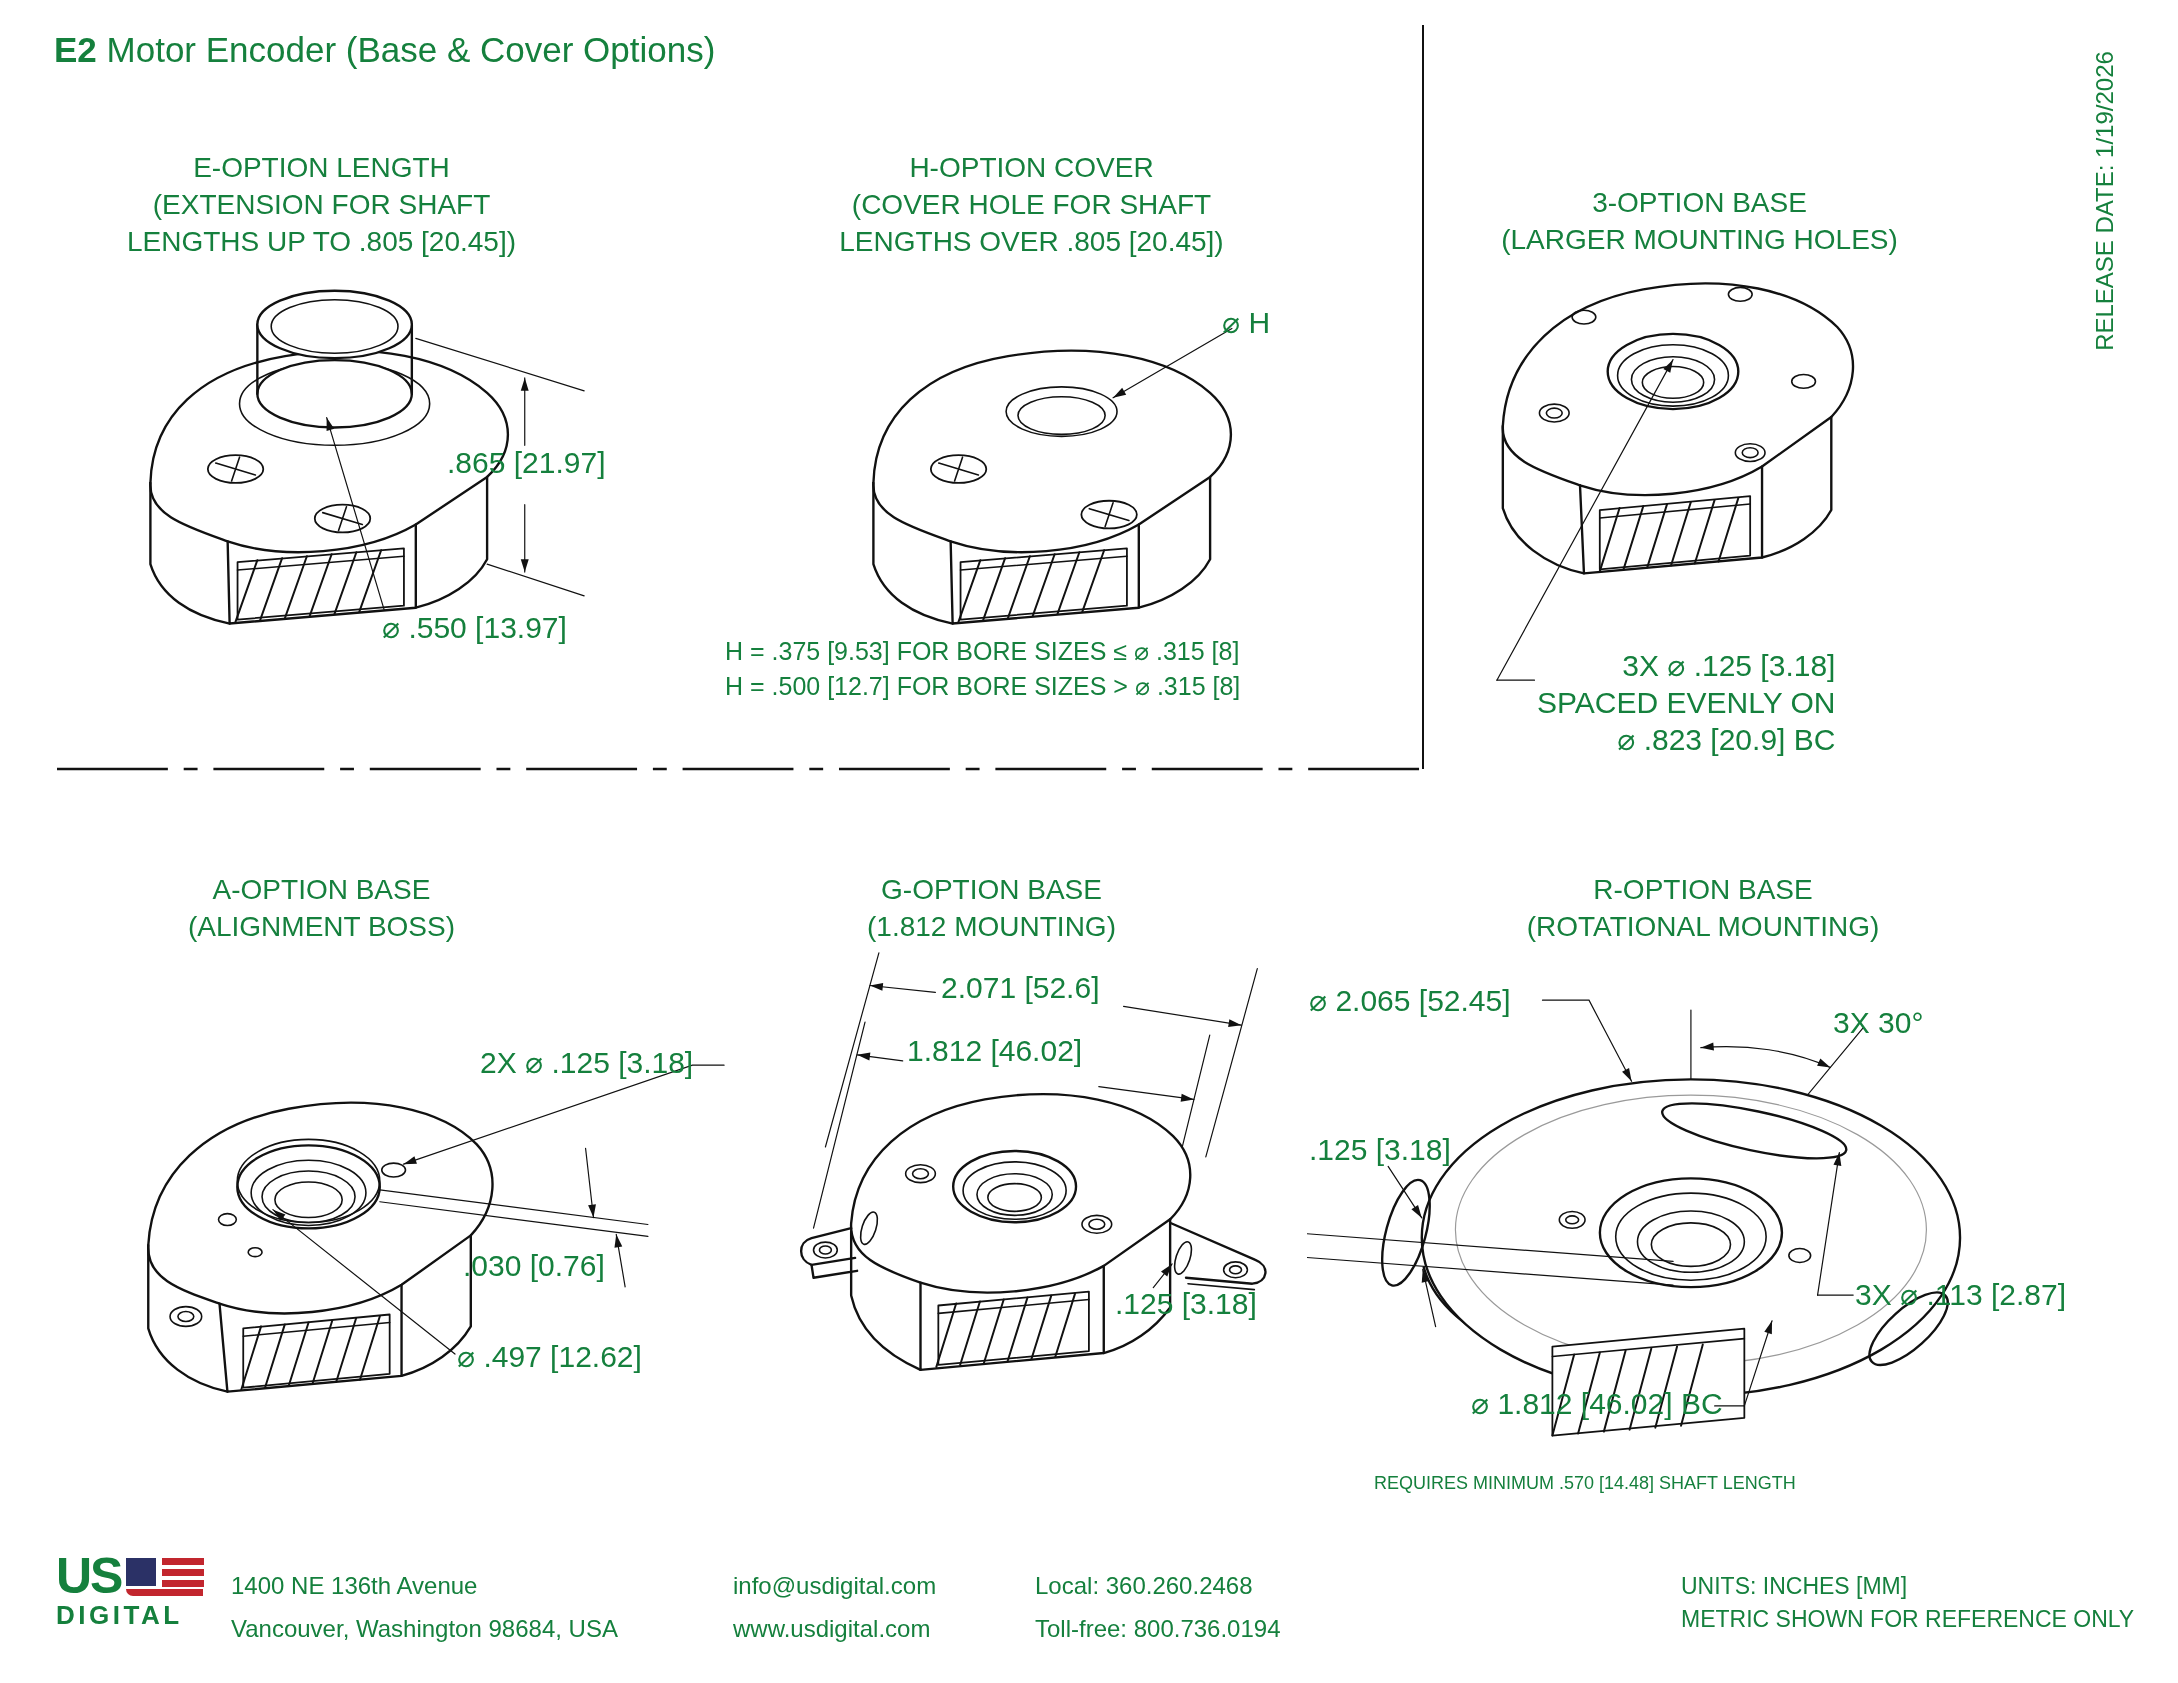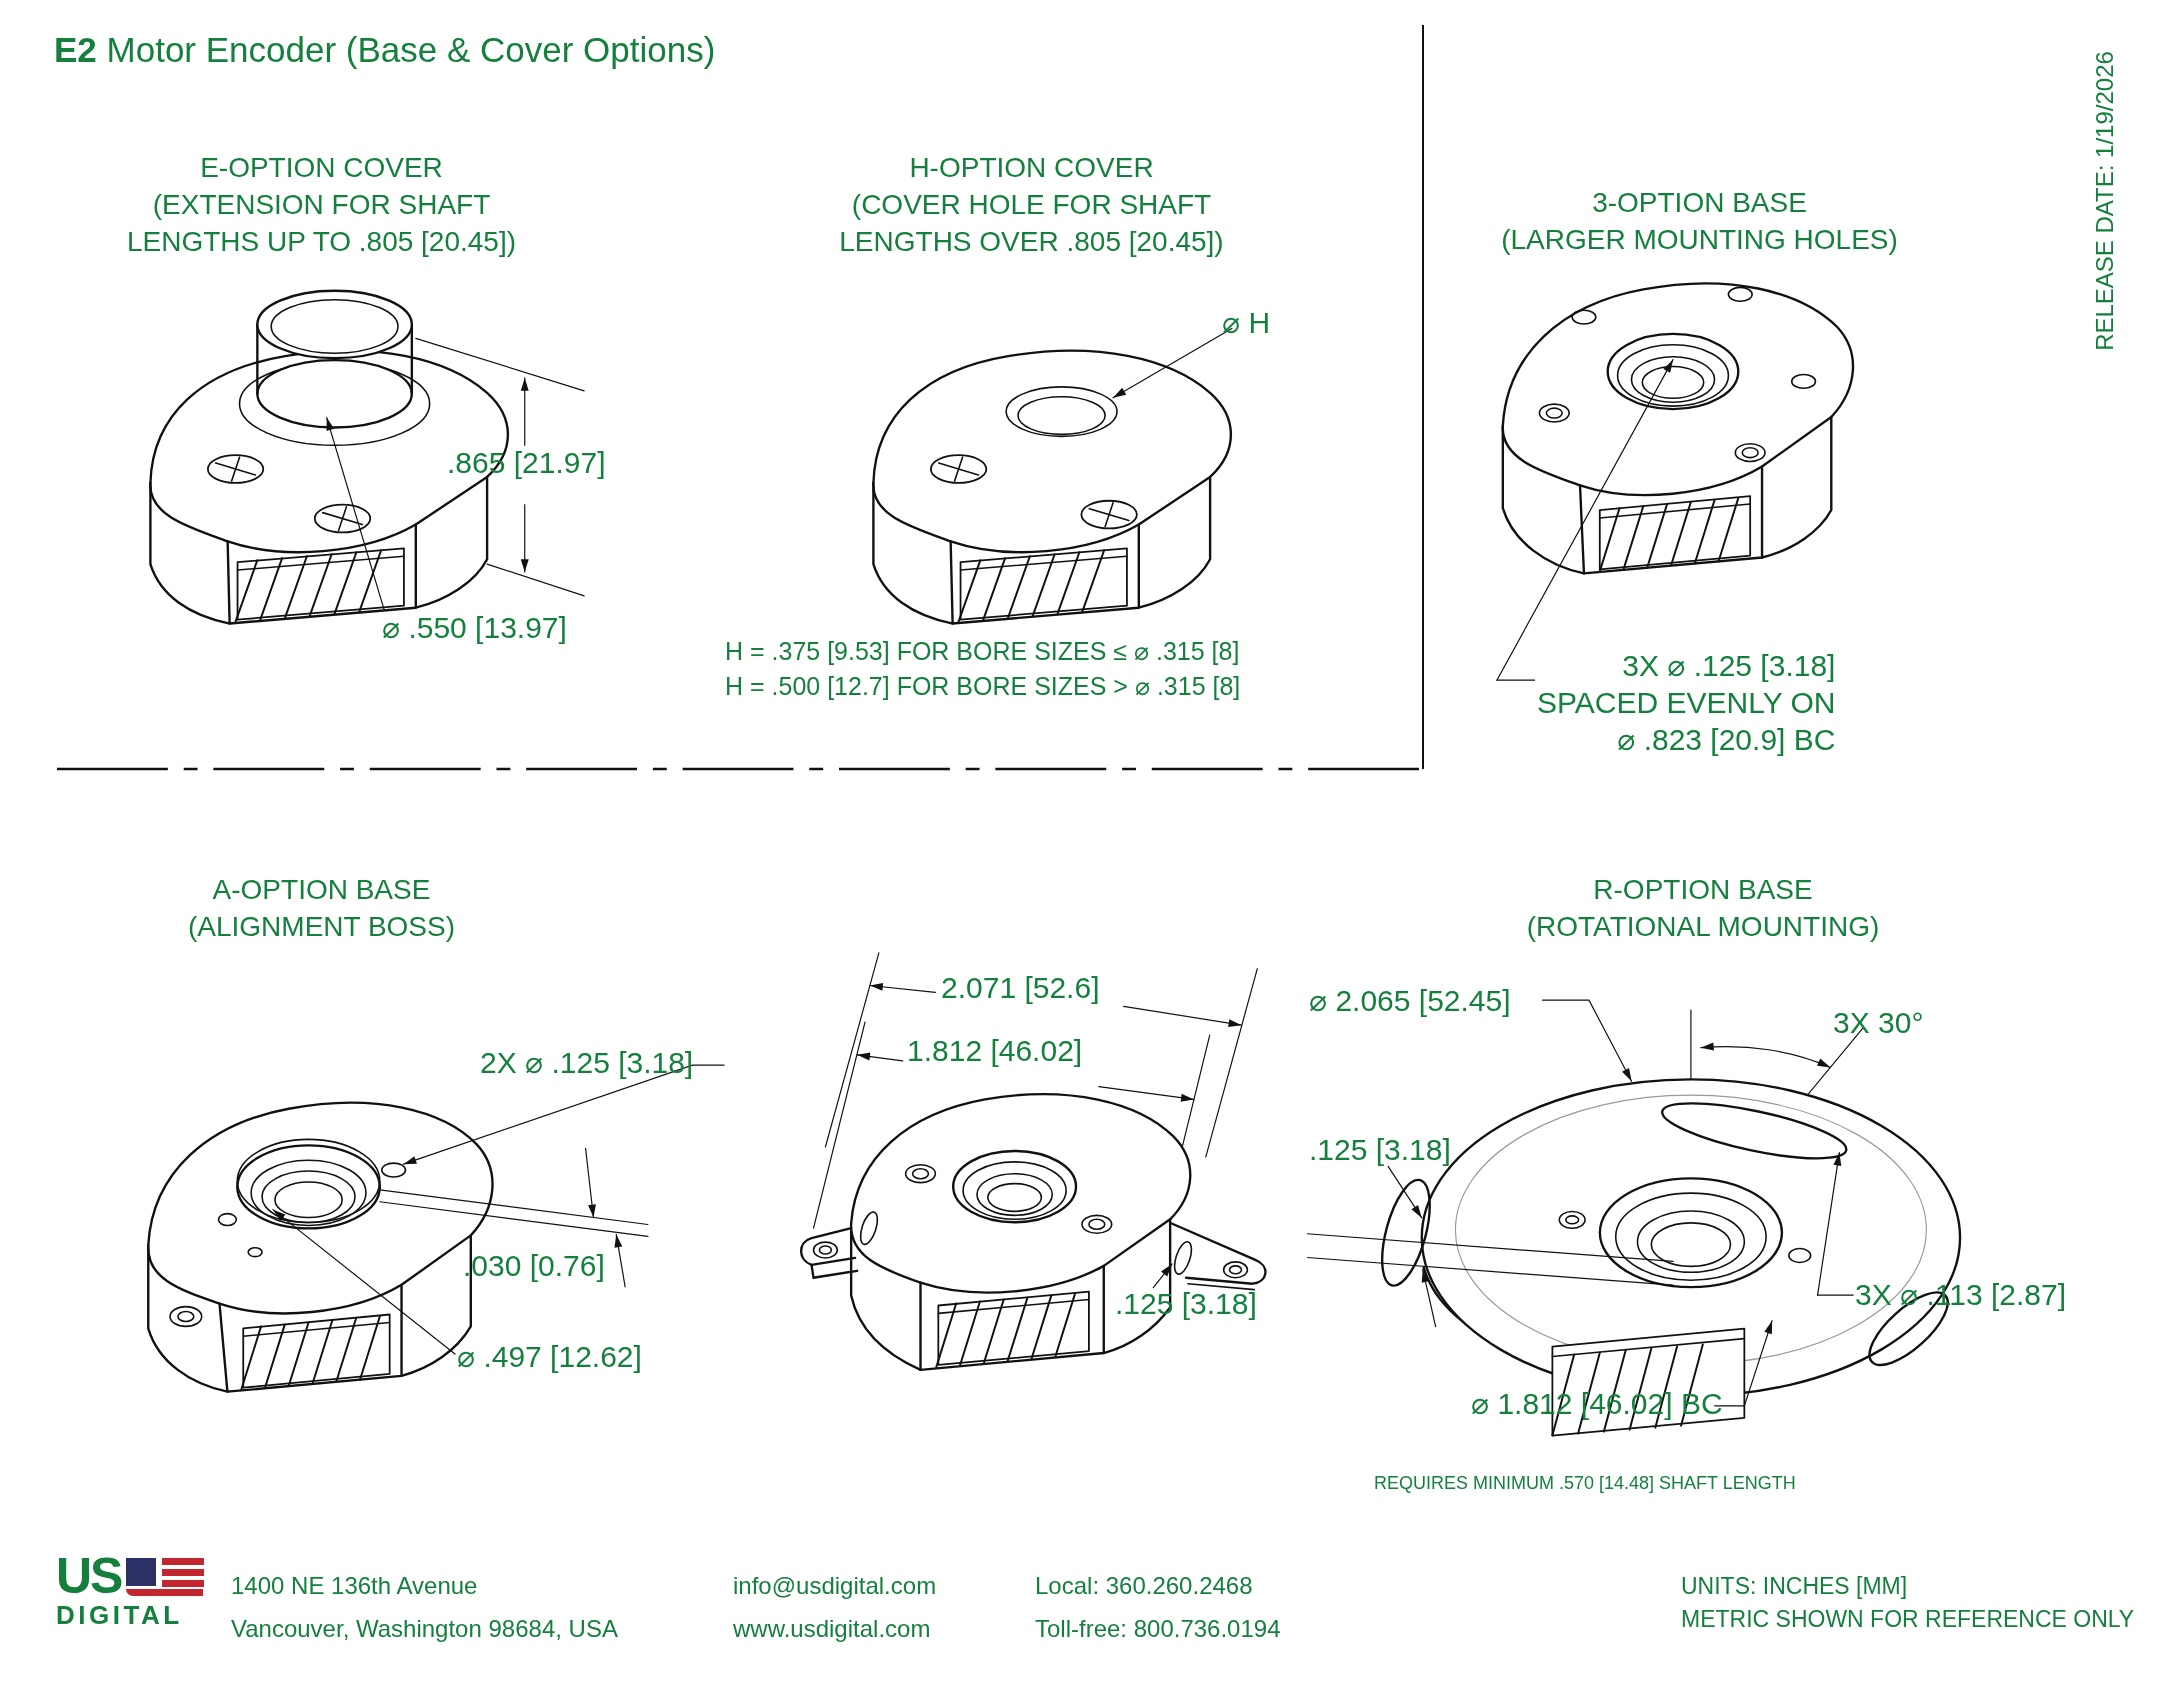--- a/index.html
+++ b/index.html
@@ -39,36 +39,40 @@
 </head>
 <body>
 
 <div class="sheet">
 
   <h1 class="title"><span class="b">E2</span><span> Motor Encoder (Base &amp; Cover Options)</span></h1>
 
   <div class="release">RELEASE DATE: 1/19/2026</div>
 
   <div class="hdr" style="left:94px;top:149px;width:455px">
-    <div>E-OPTION COVER</div>
+    <div>E-OPTION LENGTH</div>
     <div>(EXTENSION FOR SHAFT</div>
     <div>LENGTHS UP TO .805 [20.45])</div>
   </div>
   <div class="hdr" style="left:804px;top:149px;width:455px">
     <div>H-OPTION COVER</div>
     <div>(COVER HOLE FOR SHAFT</div>
     <div>LENGTHS OVER .805 [20.45])</div>
   </div>
   <div class="hdr" style="left:1447px;top:184px;width:505px">
     <div>3-OPTION BASE</div>
     <div>(LARGER MOUNTING HOLES)</div>
   </div>
   <div class="hdr" style="left:94px;top:871px;width:455px">
     <div>A-OPTION BASE</div>
     <div>(ALIGNMENT BOSS)</div>
+  </div>
+  <div class="hdr" style="left:764px;top:871px;width:455px">
+    <div>G-OPTION BASE</div>
+    <div>(1.812 MOUNTING)</div>
   </div>
   <div class="hdr" style="left:1453px;top:871px;width:500px">
     <div>R-OPTION BASE</div>
     <div>(ROTATIONAL MOUNTING)</div>
   </div>
 
   <svg class="draw" style="left:89px;top:267px" width="614" height="416" viewBox="0 0 620 420">
     <defs>
         <marker id="aE" markerUnits="userSpaceOnUse" markerWidth="15" markerHeight="10" viewBox="0 0 15 10" refX="14" refY="5" orient="auto-start-reverse">
           <path d="M1,1 L14,5 L1,9 Z" fill="#111"></path>

